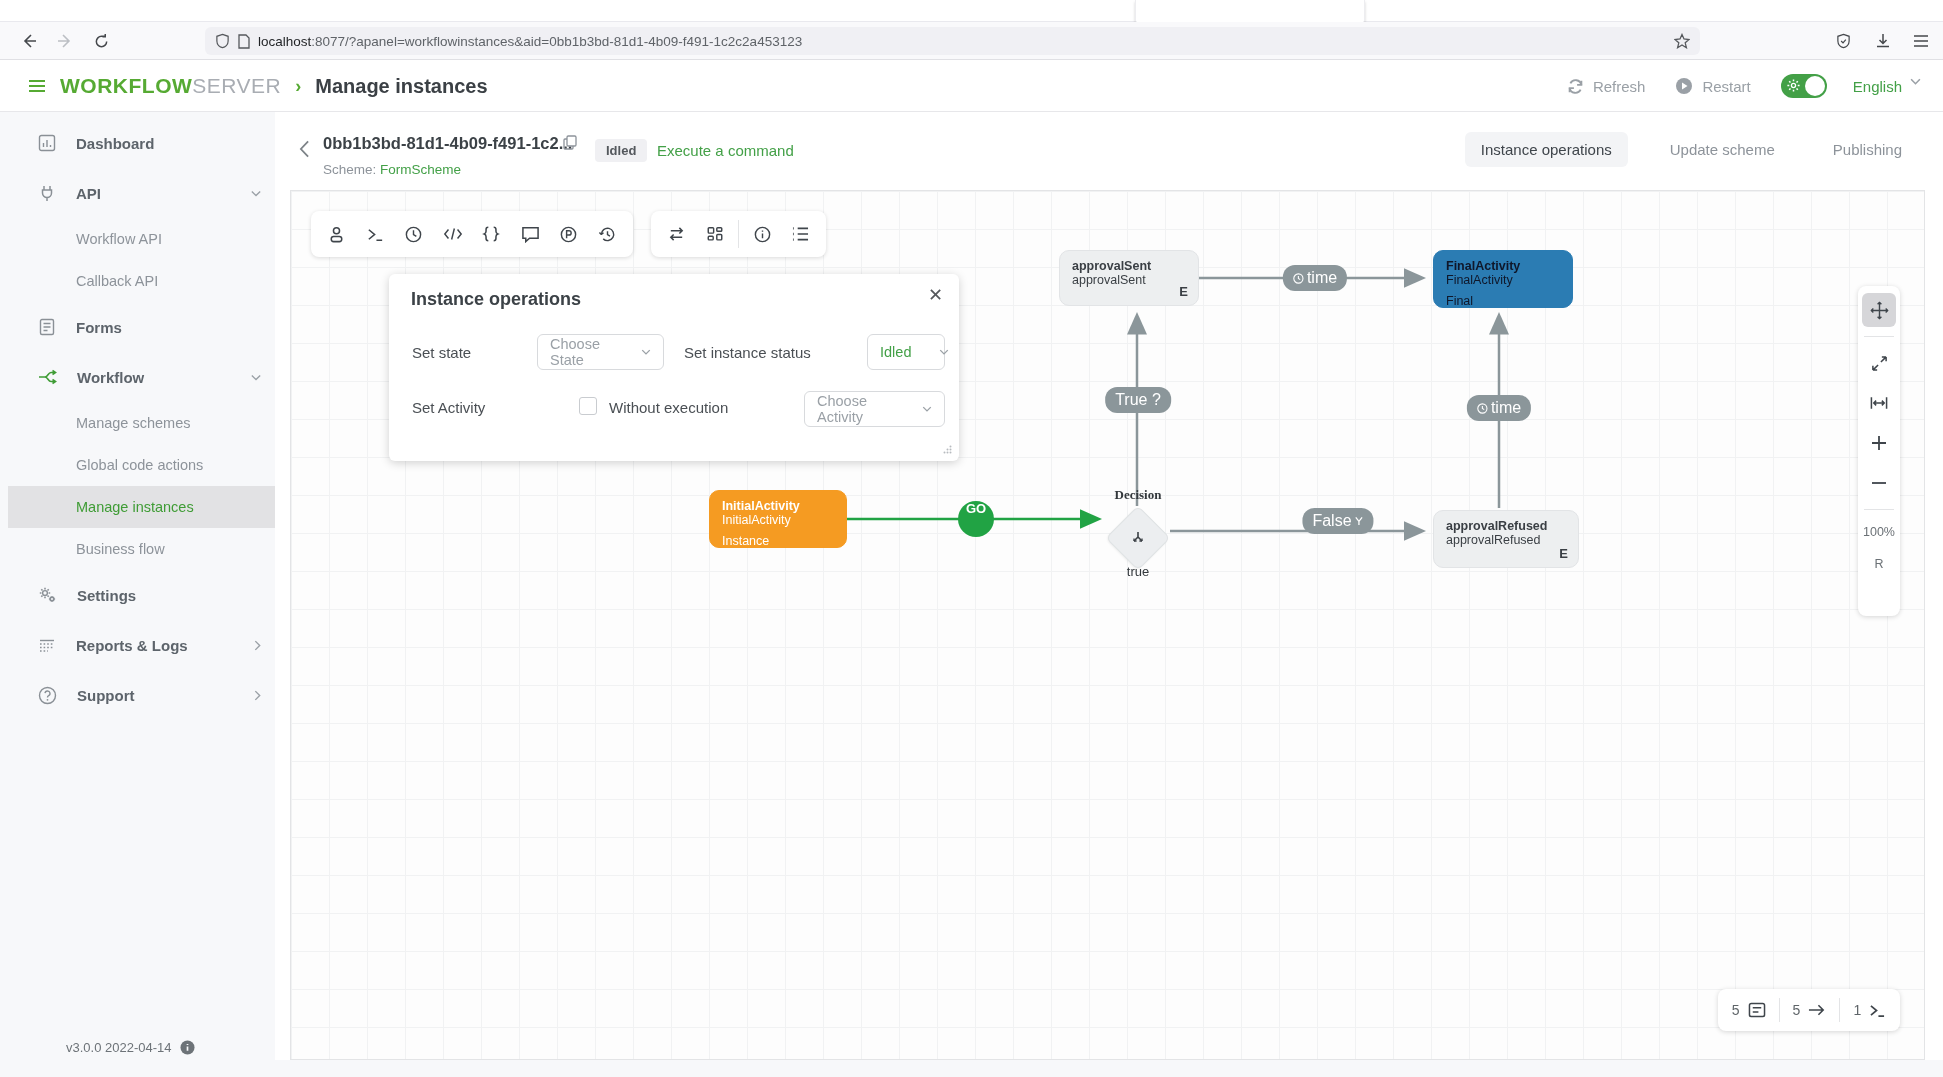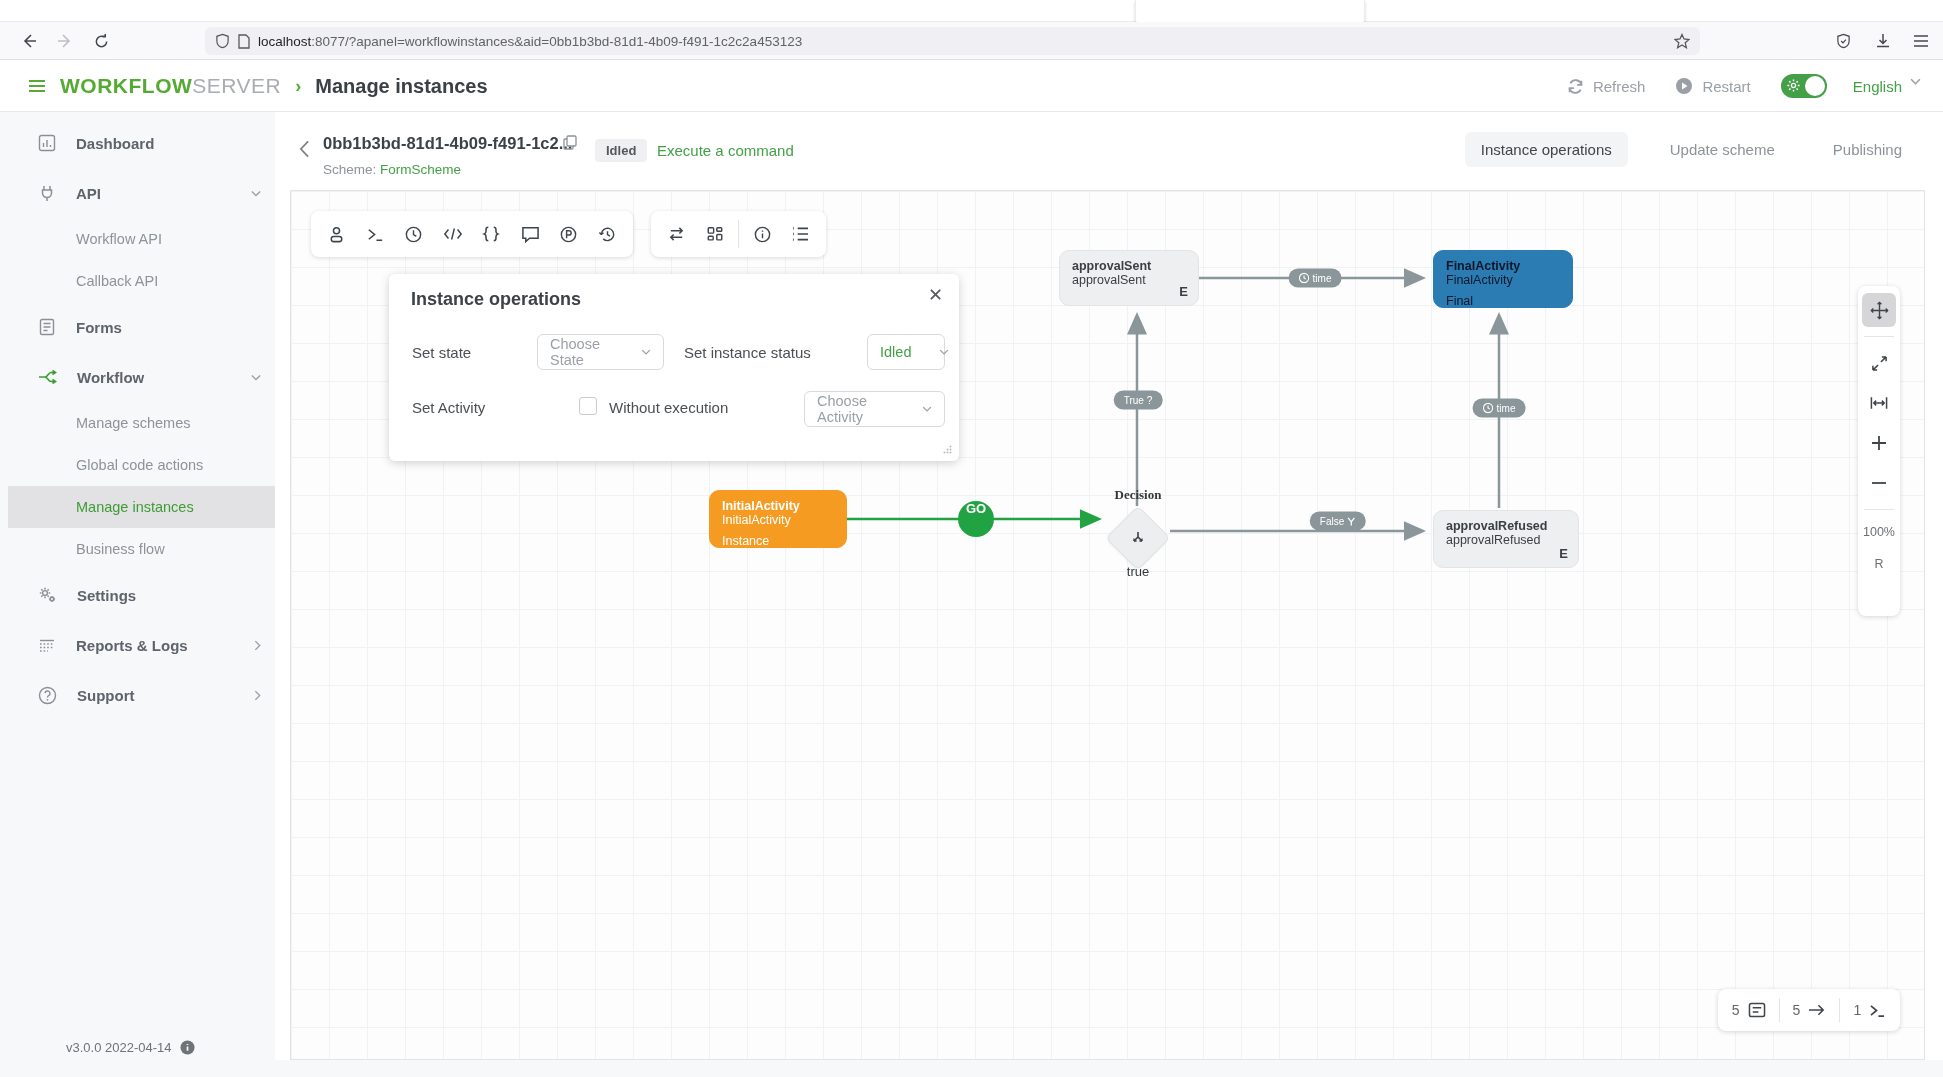--- a/index.html
+++ b/index.html
@@ -75,21 +75,21 @@
 
   
   .node { position:absolute; border-radius:10px; padding:8px 12px; font-size:12.5px; line-height:1.15; }
   .node .t { font-weight:bold; display:block; }
   .node .s { display:block; }
   .node .st { display:block; margin-top:6px; }
   .node .e { position:absolute; right:10px; bottom:5px; font-weight:bold; font-size:13px; }
   .node.gray { background:#edeff0; border:1px solid #e2e4e6; color:#3a3f44; }
   .node.blue { background:var(--blue); border:1px solid var(--blue); color:#0f172a; }
   .node.orange { background:var(--orange); border:1px solid var(--orange); color:#fff; }
-  .pill { position:absolute; transform:translate(-50%,-50%); background:var(--pill); color:#fff; font-size:10px; border-radius:12px; padding:4px 10px; display:flex; align-items:center; gap:3px; white-space:nowrap; }
+  .pill { position:absolute; transform:translate(-50%,-50%); background:var(--pill); color:#fff; font-size:16px; border-radius:12px; padding:4px 10px; display:flex; align-items:center; gap:3px; white-space:nowrap; }
   .go-badge { position:absolute; transform:translate(-50%,-50%); width:36px; height:36px; border-radius:50%; background:#21a344; color:#fff; font-size:13px; font-weight:bold; display:flex; align-items:flex-start; justify-content:center; }
   .diamond { position:absolute; left:824px; top:324px; width:46px; height:46px; background:#eceef0; border:1px solid #dfe2e4; border-radius:6px; transform:rotate(45deg); box-shadow:0 1px 2px rgba(0,0,0,.06); }
   .diamond .dico { position:absolute; left:50%; top:50%; transform:translate(-50%,-50%) rotate(-45deg); color:#3a3f44; }
   .diag-label { position:absolute; transform:translate(-50%,-50%); font-size:13px; color:#33383c; white-space:nowrap; }
   .diag-label.b { font-weight:bold; }
 
   
   .zoom-panel { position:absolute; left:1567px; top:95px; width:42px; height:330px; background:#fff; border-radius:8px; box-shadow:0 1px 5px rgba(0,0,0,.16); display:flex; flex-direction:column; align-items:center; padding-top:4px; }
   .zp-btn { width:34px; height:34px; margin:3px 0; border-radius:6px; display:flex; align-items:center; justify-content:center; color:#3f454b; cursor:pointer; }
   .zp-btn.active { background:#d6d6d9; }

